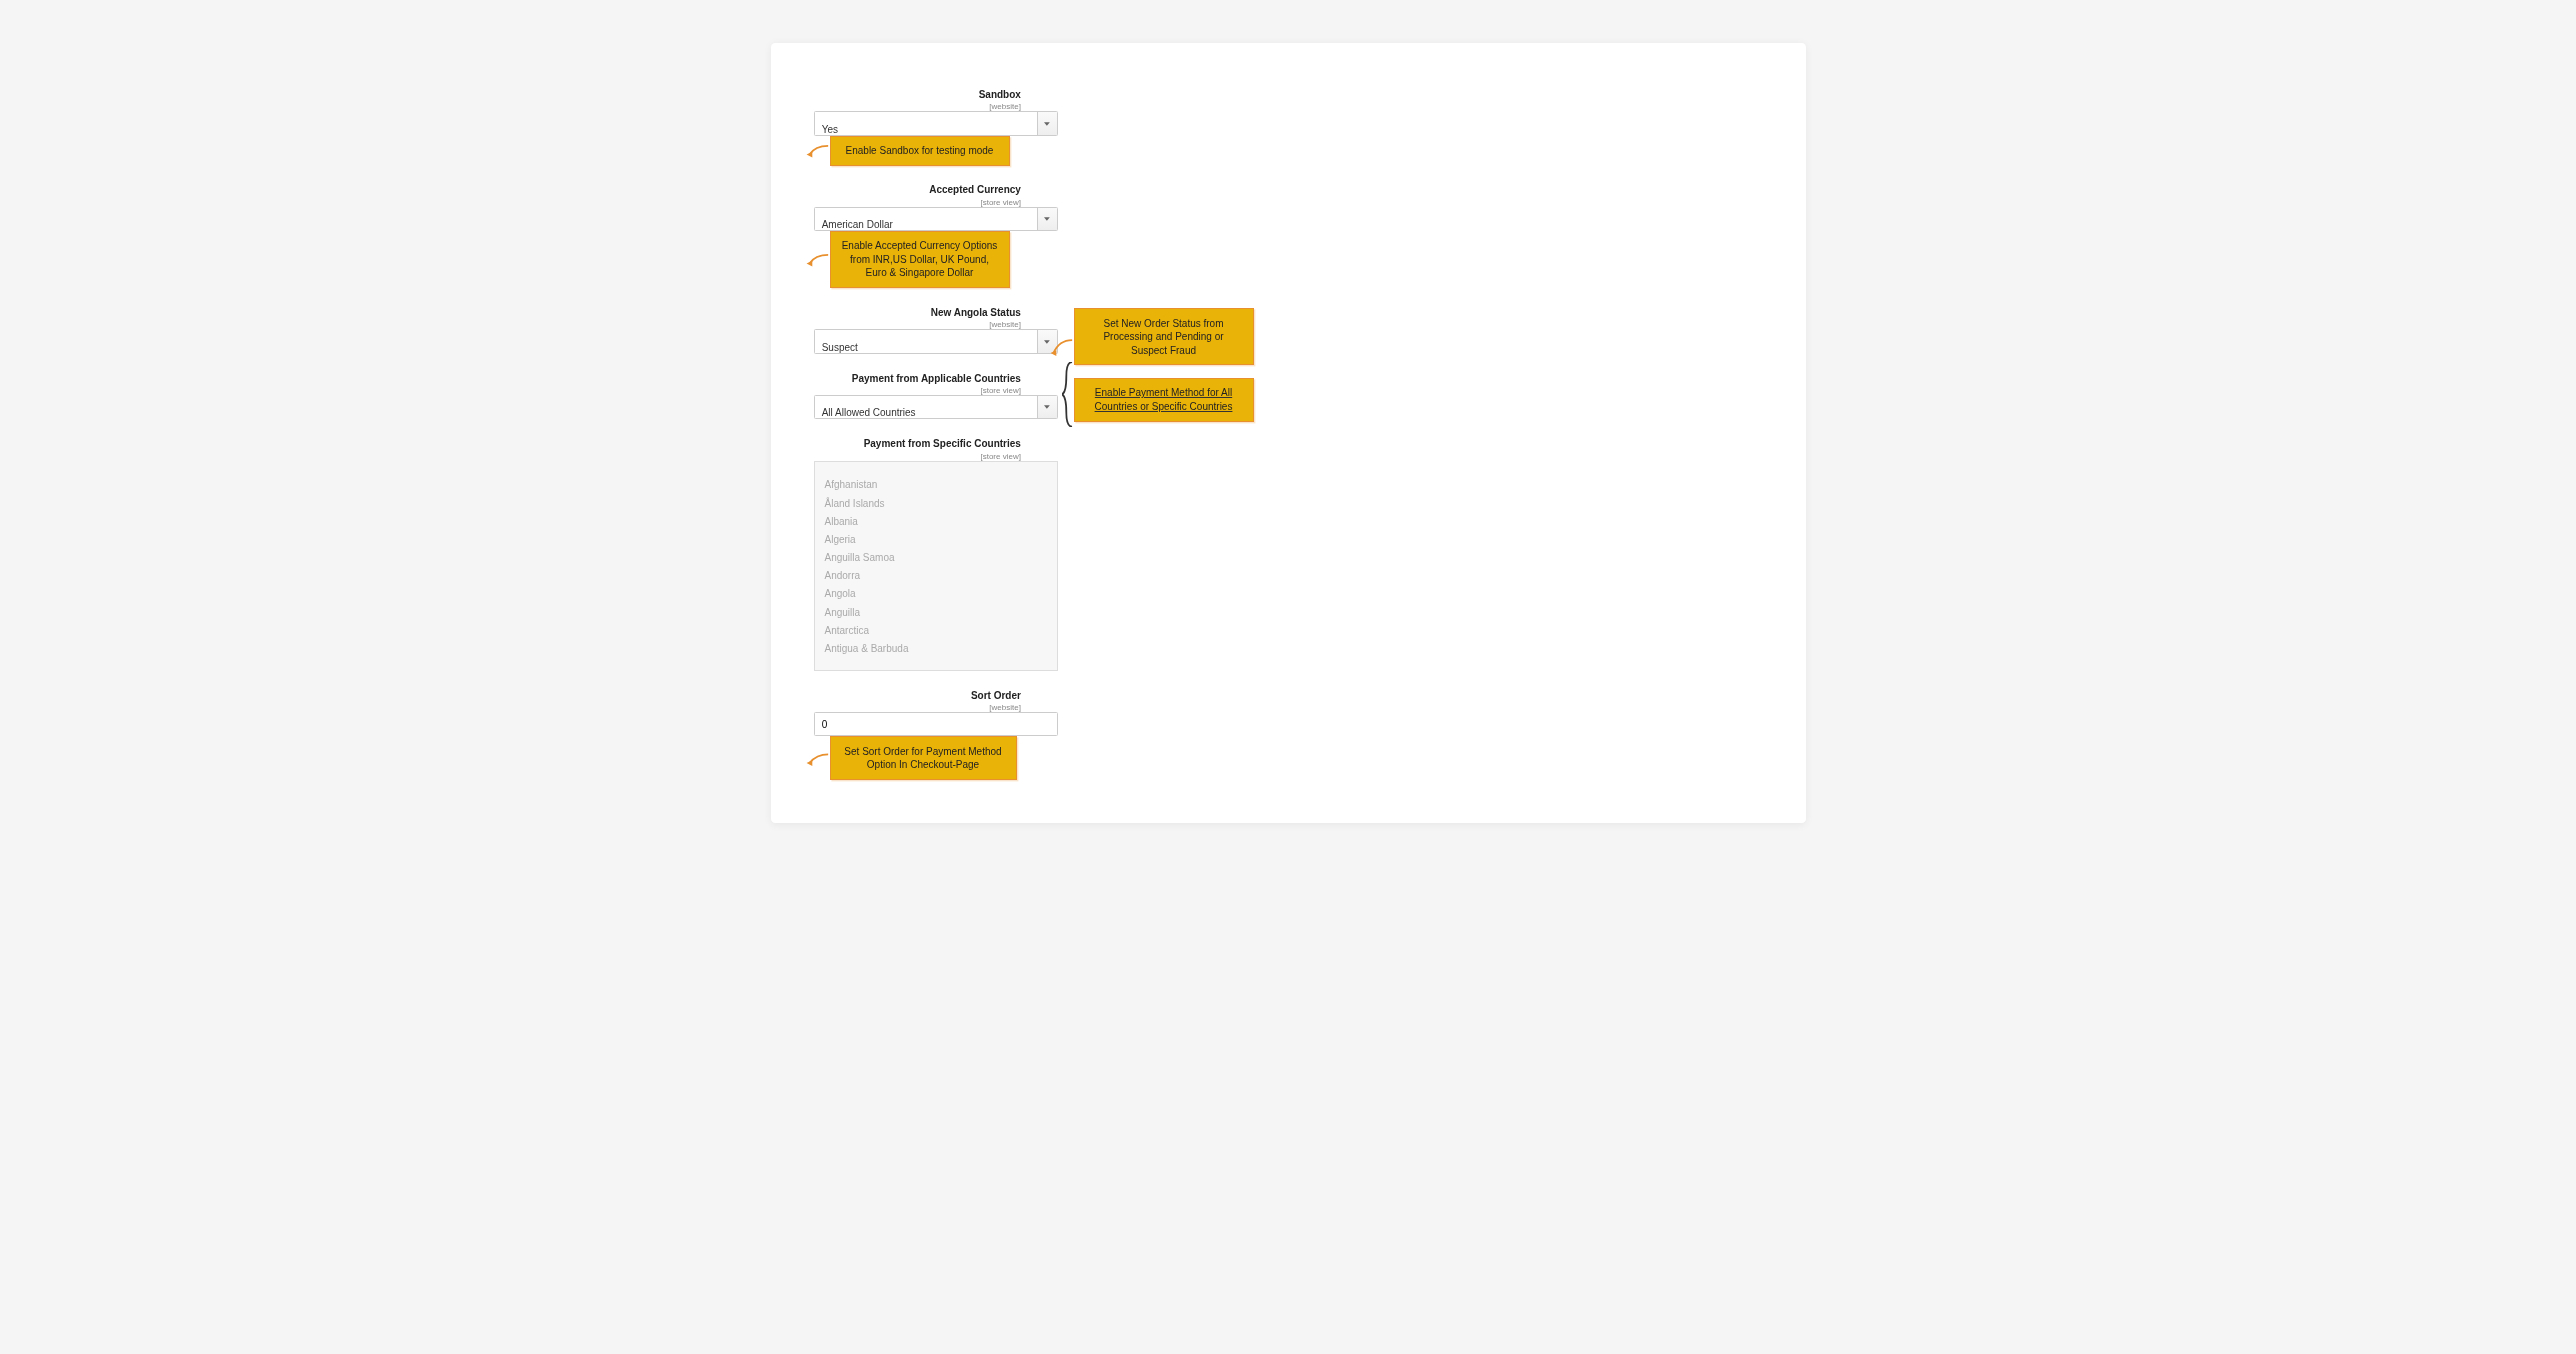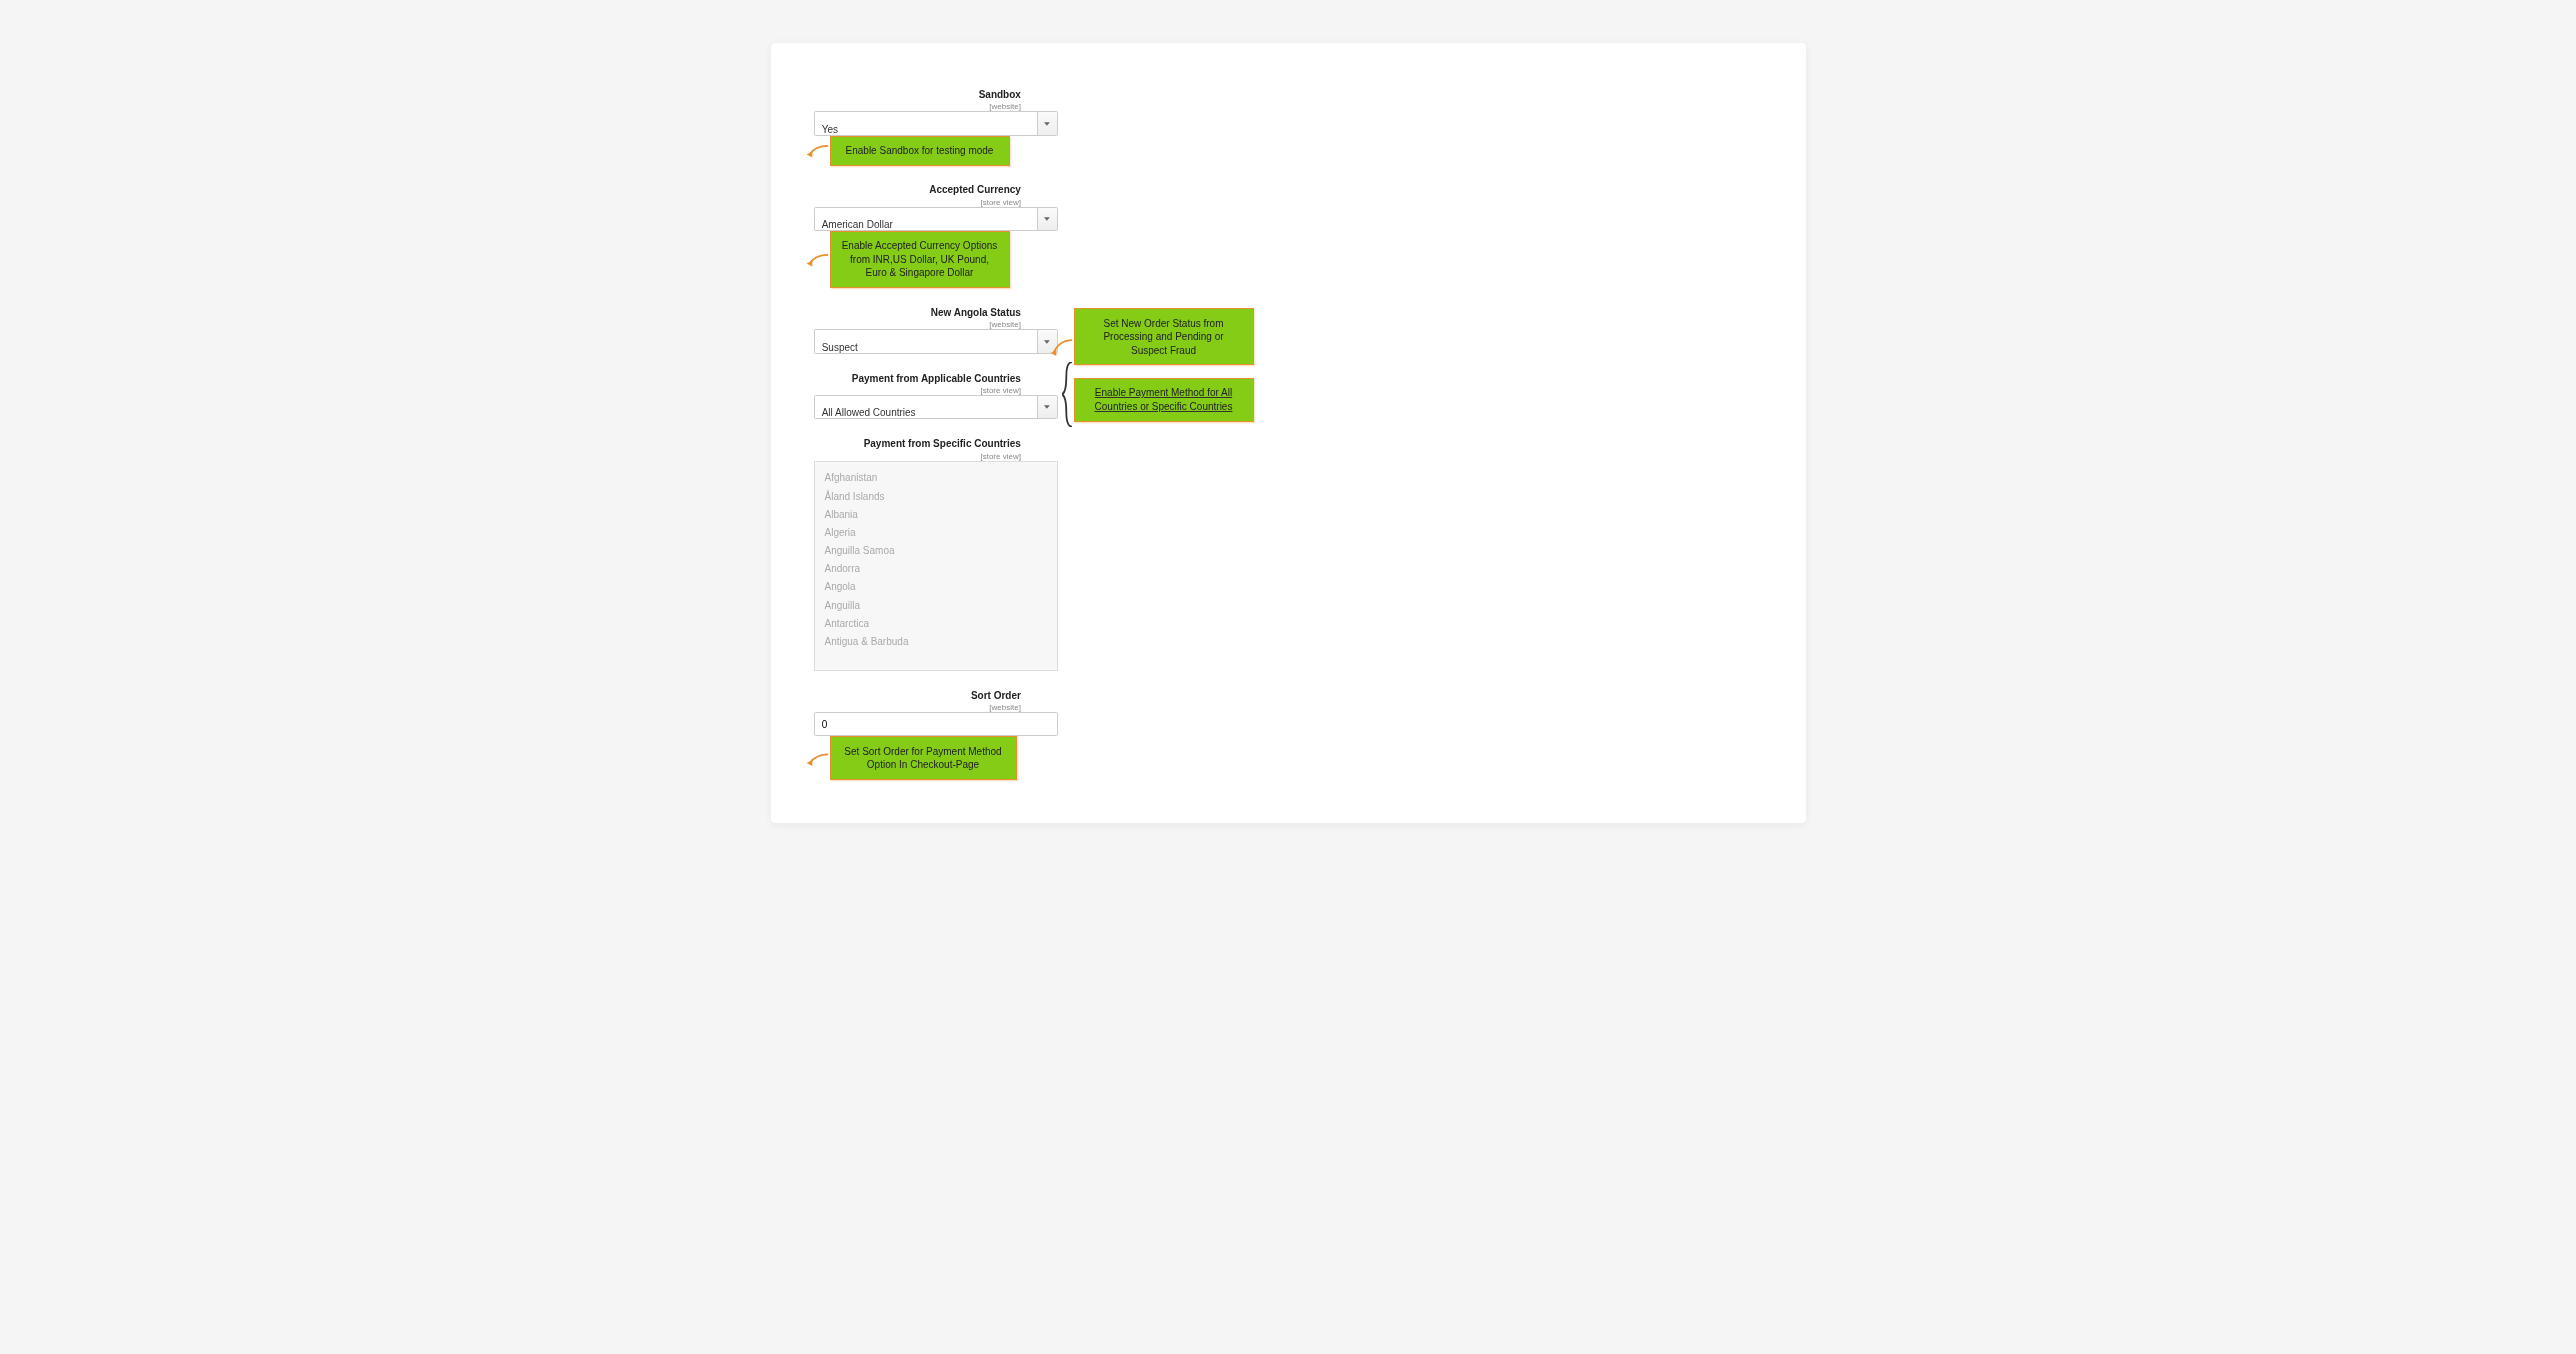--- a/index.html
+++ b/index.html
@@ -75,35 +75,35 @@
       height: 24.4px;
       padding: 0 7.2px;
       font-size: 10px;
       width: 100%;
     }
     .listbox {
       border: 0.7px solid #ddd;
       background: #f7f7f7;
       height: 210px;
       overflow-y: scroll;
-      padding: 7px 0;
+      padding: 14px 0;
       color: #aaa;
       position: relative;
     }
     .listbox-item {
       padding: 3.6px 10px;
       font-size: 10px;
     }
     .callout-col {
       margin-left: 16px;
       position: relative;
     }
     .callout {
       border: 1.4px solid #e8902e;
-      background: #84cc16;
+      background: #eab308;
       box-shadow: 1.4px 1.4px 0 rgba(232,144,46,.25);
       padding: 7.2px 10px;
       text-align: center;
       font-size: 10px;
       color: #222;
       width: 180px;
       line-height: 1.35;
     }
     .arrow-connector {
       position: absolute;

